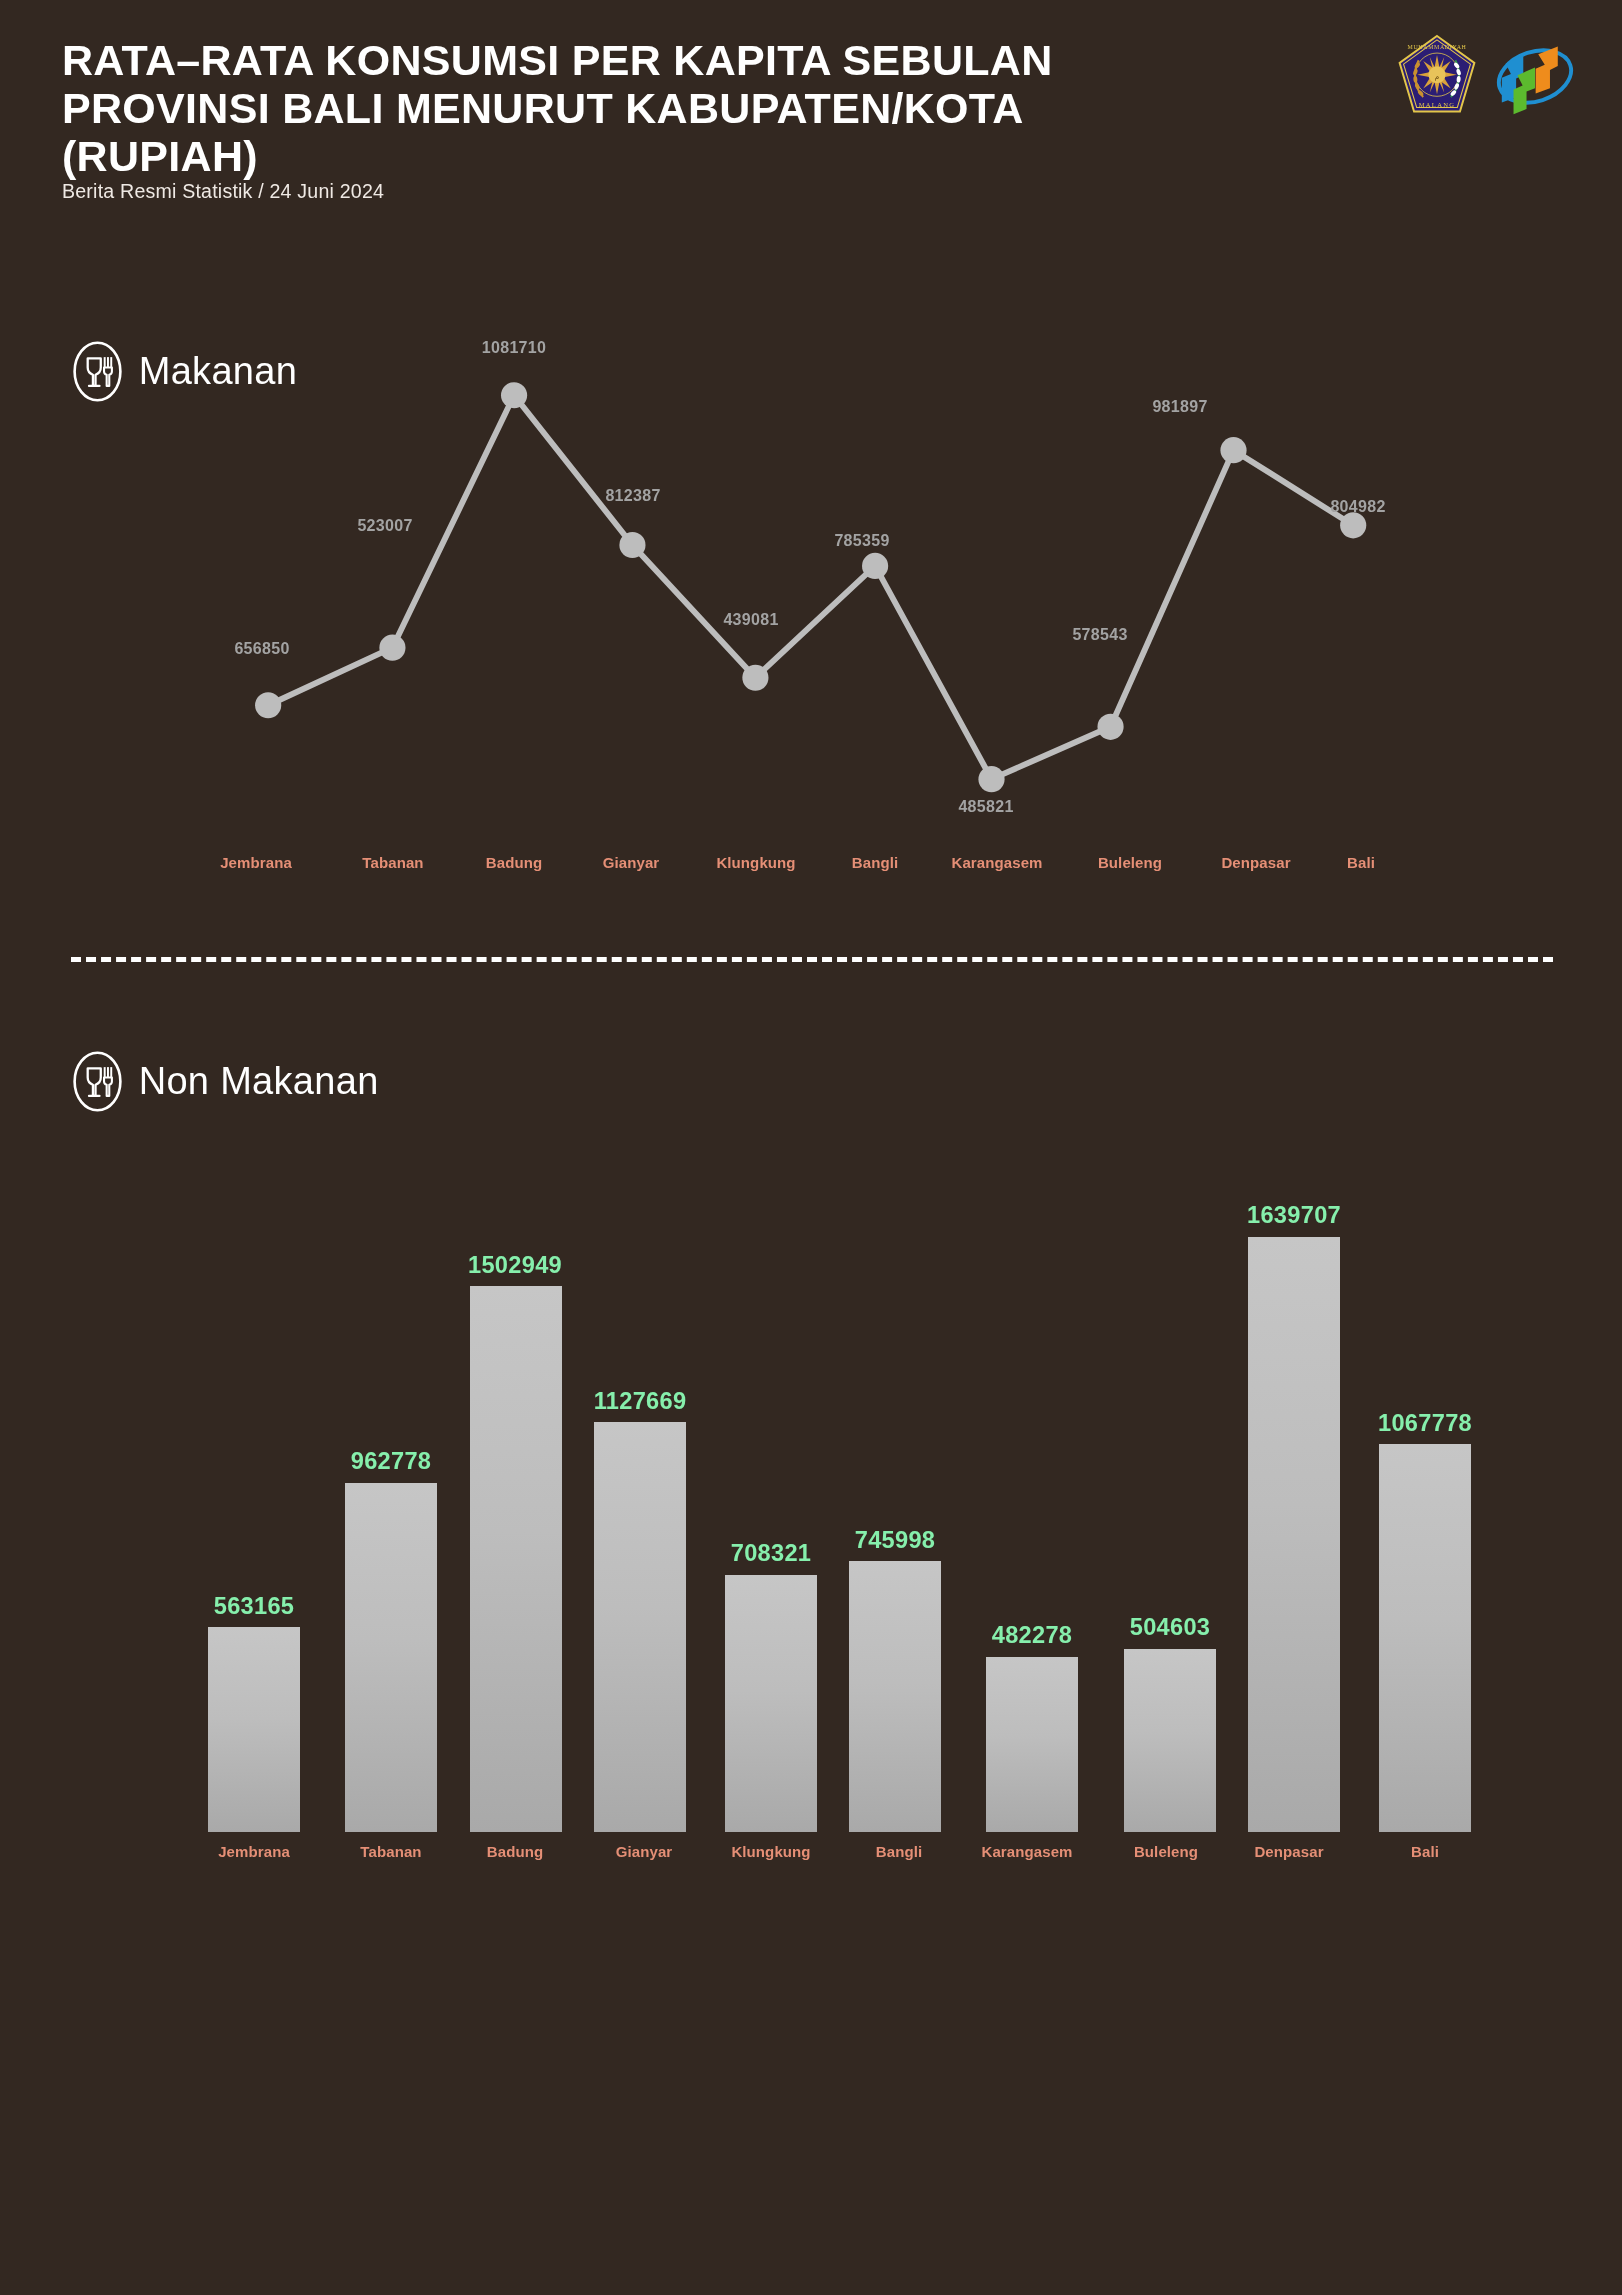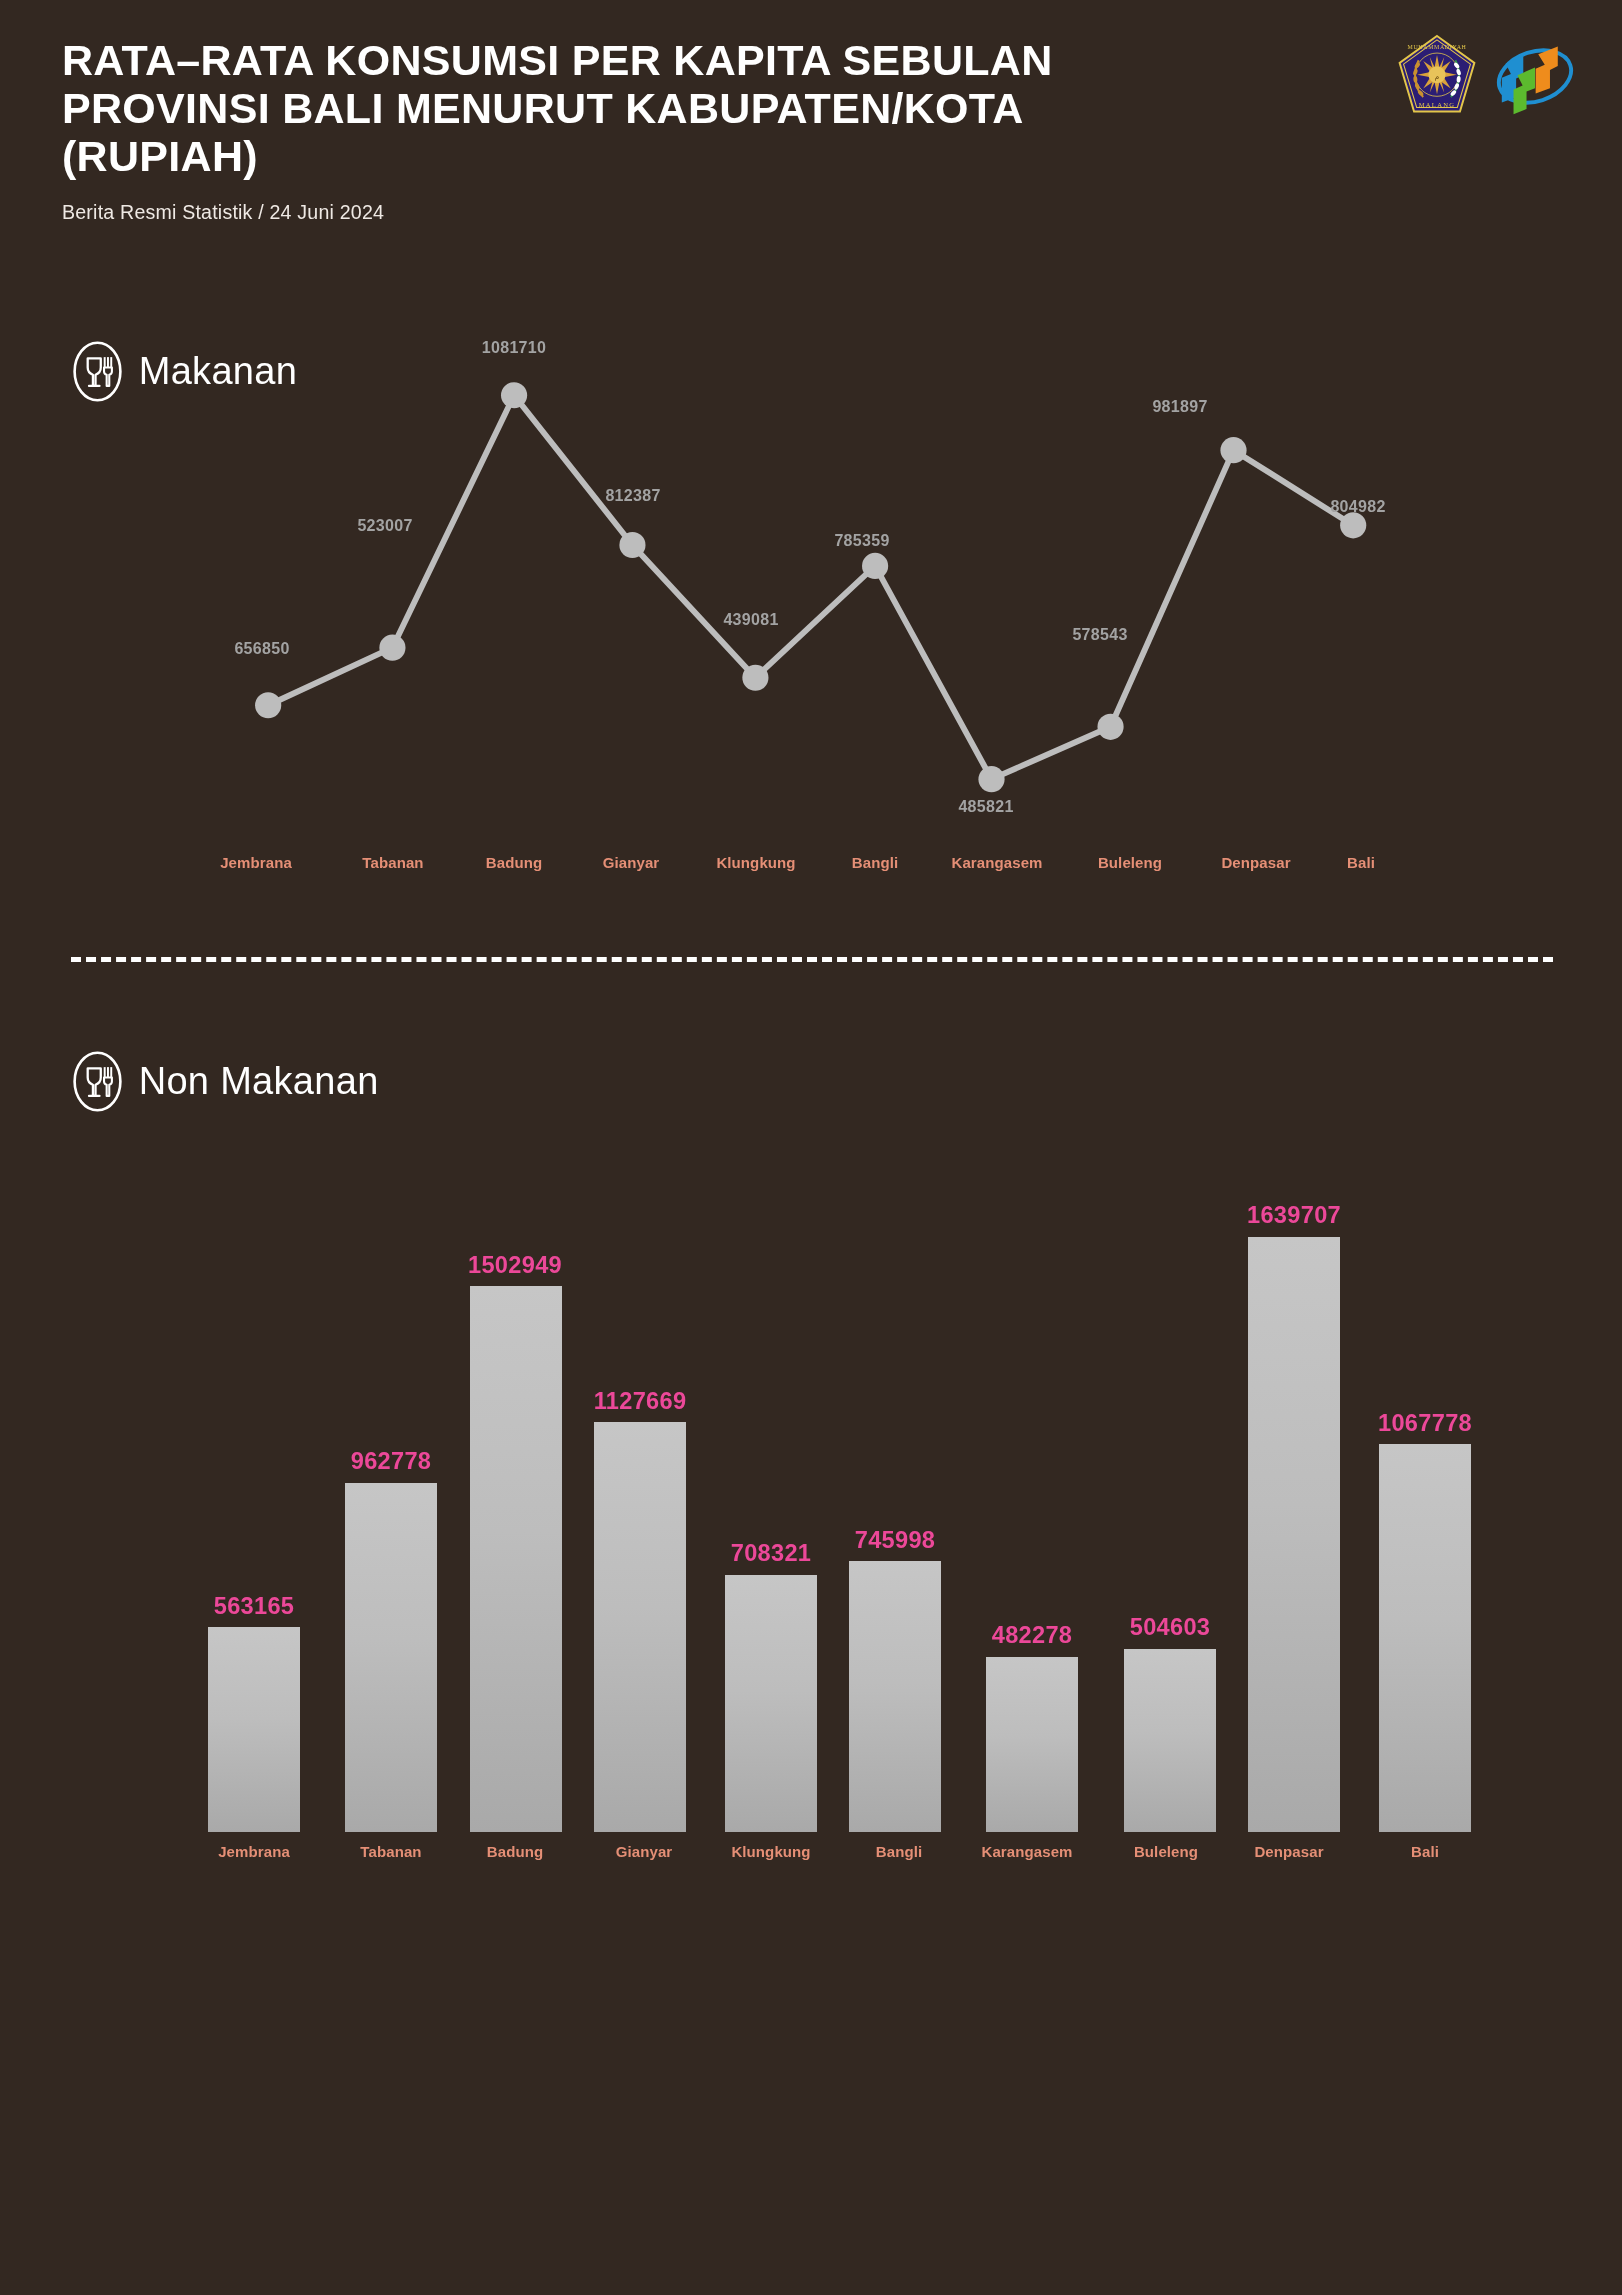--- a/index.html
+++ b/index.html
@@ -22,21 +22,21 @@
     line-height:1.12;
     letter-spacing:0.3px;
     max-width:1021px;
     margin:0;
     text-transform:uppercase;
   }
   .subtitle{
     color:#efe9e4;
     font-size:19.6px;
     font-weight:normal;
-    margin-top:21px;
+    margin-top:0;
     letter-spacing:0.2px;
   }
 
   
   .logos{position:absolute;right:46px;top:34px;display:flex;align-items:center;gap:17px;}
   .logo-umm{width:80px;height:84px;position:relative;}
   .logo-bps{width:82px;height:79px;position:relative;}
 
   
   .sect-label{position:absolute;display:flex;align-items:center;gap:15.7px;}
@@ -74,21 +74,21 @@
 
   
   .barchart{position:absolute;left:0;top:1112px;width:1622px;height:720px;}
   .bar{
     position:absolute;
     bottom:0;
     background:linear-gradient(180deg,#c6c6c6 0%,#bdbdbd 45%,#a9a9a9 100%);
   }
   .bar-lbl{
     position:absolute;
-    color:#ec4899;
+    color:#86efac;
     font-size:23.6px;
     font-weight:bold;
     white-space:nowrap;
     transform:translateX(-50%);
     letter-spacing:0.3px;
   }
   .bar-axis{position:absolute;left:0;top:1825px;width:1622px;height:46px;}
   .bar-axis .axis-lbl{top:18.3px;}
 </style>
 </head>

